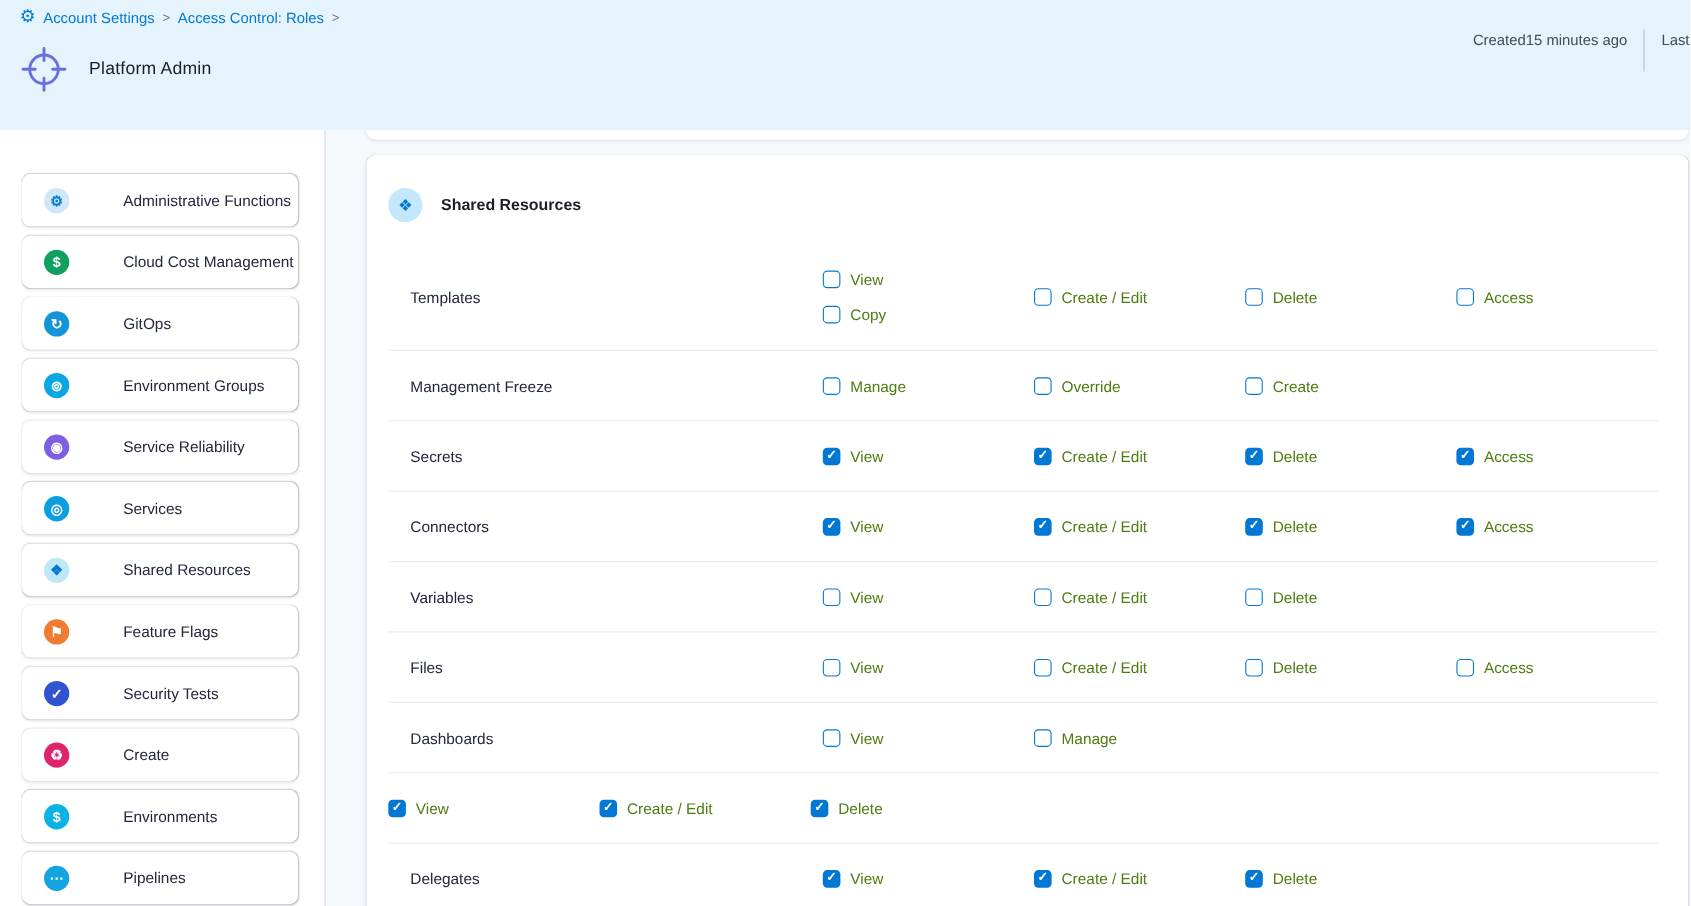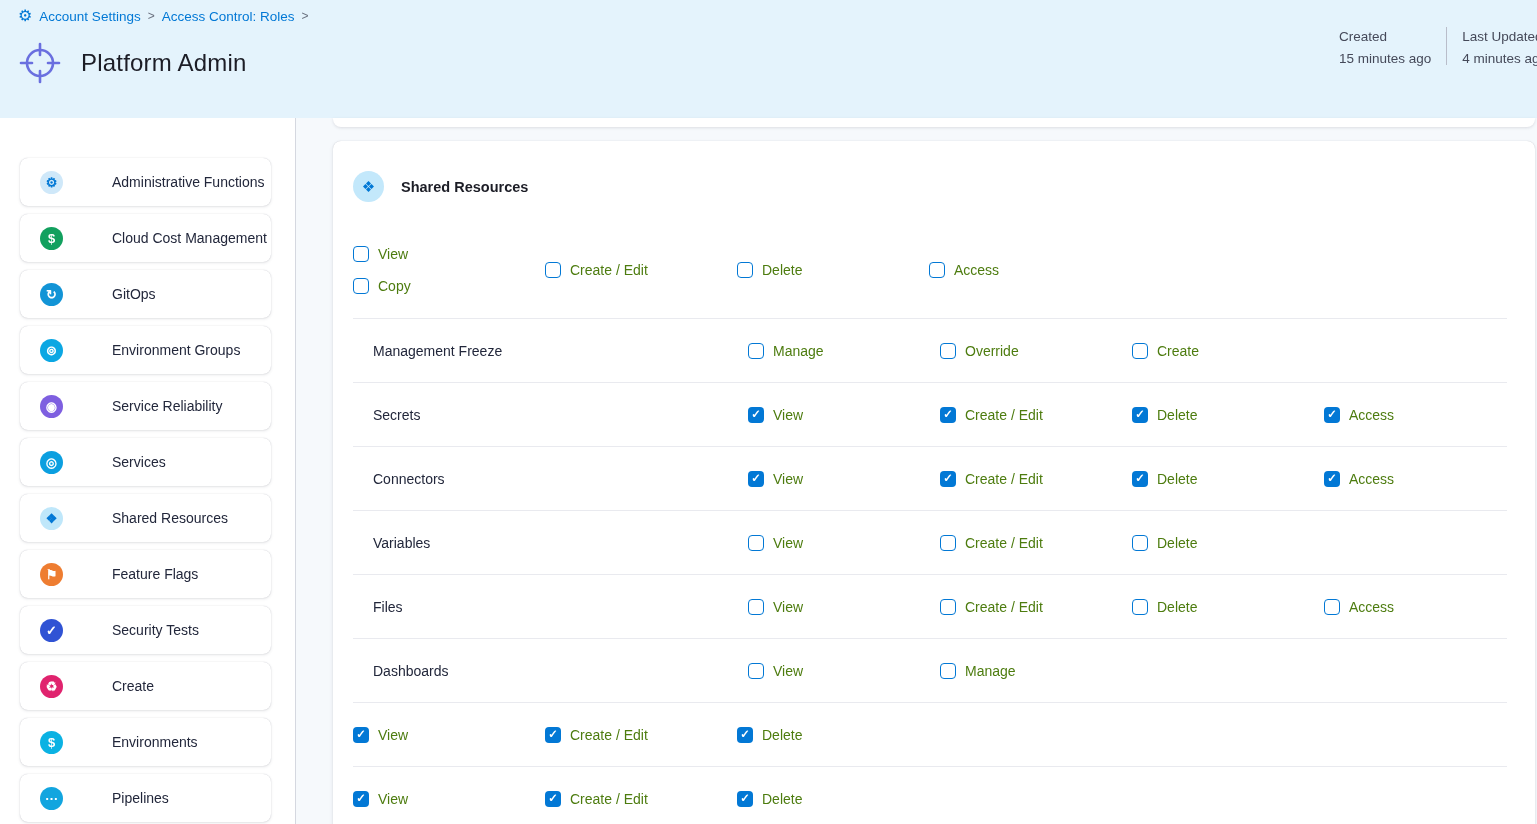--- a/index.html
+++ b/index.html
@@ -9,23 +9,23 @@
     font-family:"Liberation Sans", sans-serif; background:#f6f9fc; color:#22273b;
   }
   
   .topbar { position:absolute; top:0; left:0; width:100%; height:118px; background:var(--header-bg,#e4f3fc); }
   .breadcrumb { position:absolute; top:8px; left:18px; display:flex; align-items:center; gap:7px; font-size:13.5px; }
   .bc-gear { color:var(--accent,#0278d5); font-size:16px; line-height:1; }
   .bc-link { color:var(--accent,#0278d5); cursor:pointer; }
   .bc-sep { color:#6b7280; font-size:12px; }
   .title-row { position:absolute; top:40px; left:17px; display:flex; align-items:center; gap:18px; }
   .role-icon { width:46px; height:46px; color:var(--role-icon,#6a6fdf); }
-  .page-title { font-size:24px; font-weight:500; color:#1c1d26; letter-spacing:.2px; }
+  .page-title { font-size:16px; font-weight:500; color:#1c1d26; letter-spacing:.2px; }
   .meta { position:absolute; top:26px; left:1339px; display:flex; align-items:flex-start; white-space:nowrap; }
-  .meta-col { display:flex; flex-direction:column; font-size:13.5px; color:#454959; line-height:22px; }
+  .meta-col { display:flex; flex-direction:row; font-size:13.5px; color:#454959; line-height:22px; }
   .meta-divider { width:1px; height:38px; background:#b9bdca; margin:1px 15px 0 15px; }
   
   .sidebar { position:absolute; top:118px; left:0; width:296px; height:706px; background:#fff; border-right:1px solid #d5d8e0; }
   .side-list { padding:40px 0 0 20px; }
   .side-item {
     width:251px; height:48px; margin-bottom:8px; background:#fff; border-radius:8px;
     display:flex; align-items:center; gap:16px; padding-left:20px; cursor:pointer;
     box-shadow:0 0 1px rgba(40,41,61,.25), 0 1px 3px rgba(96,97,112,.16);
   }
   .side-icon { width:23px; height:23px; border-radius:50%; display:flex; align-items:center; justify-content:center; flex:none; }
@@ -184,20 +184,21 @@
 
   <div class="main">
     <div class="card-partial"></div>
     <div class="card-main">
       <div class="section-head">
         <span class="section-icon" style="background: rgb(195, 232, 251); color: rgb(2, 120, 213);">❖</span>
         <span class="section-title">Shared Resources</span>
       </div>
       <div class="rows" id="perm-rows">
   <div class="perm-row tall">
+    <div class="resource">Templates</div>
   <div class="pcol">
   <label class="cb-item">
     <span class="cb unchecked"></span>
     <span class="cb-label">View</span>
   </label>
 
   <label class="cb-item">
     <span class="cb unchecked"></span>
     <span class="cb-label">Copy</span>
   </label>
@@ -386,20 +387,21 @@
             <div class="pcol">
   <label class="cb-item">
     <span class="cb checked">✓</span>
     <span class="cb-label">Delete</span>
   </label>
 </div>
             <div class="pcol"></div>
           </div>
 
   <div class="perm-row">
+    <div class="resource">Delegates</div>
   <div class="pcol">
   <label class="cb-item">
     <span class="cb checked">✓</span>
     <span class="cb-label">View</span>
   </label>
 </div>
             <div class="pcol">
   <label class="cb-item">
     <span class="cb checked">✓</span>
     <span class="cb-label">Create / Edit</span>

